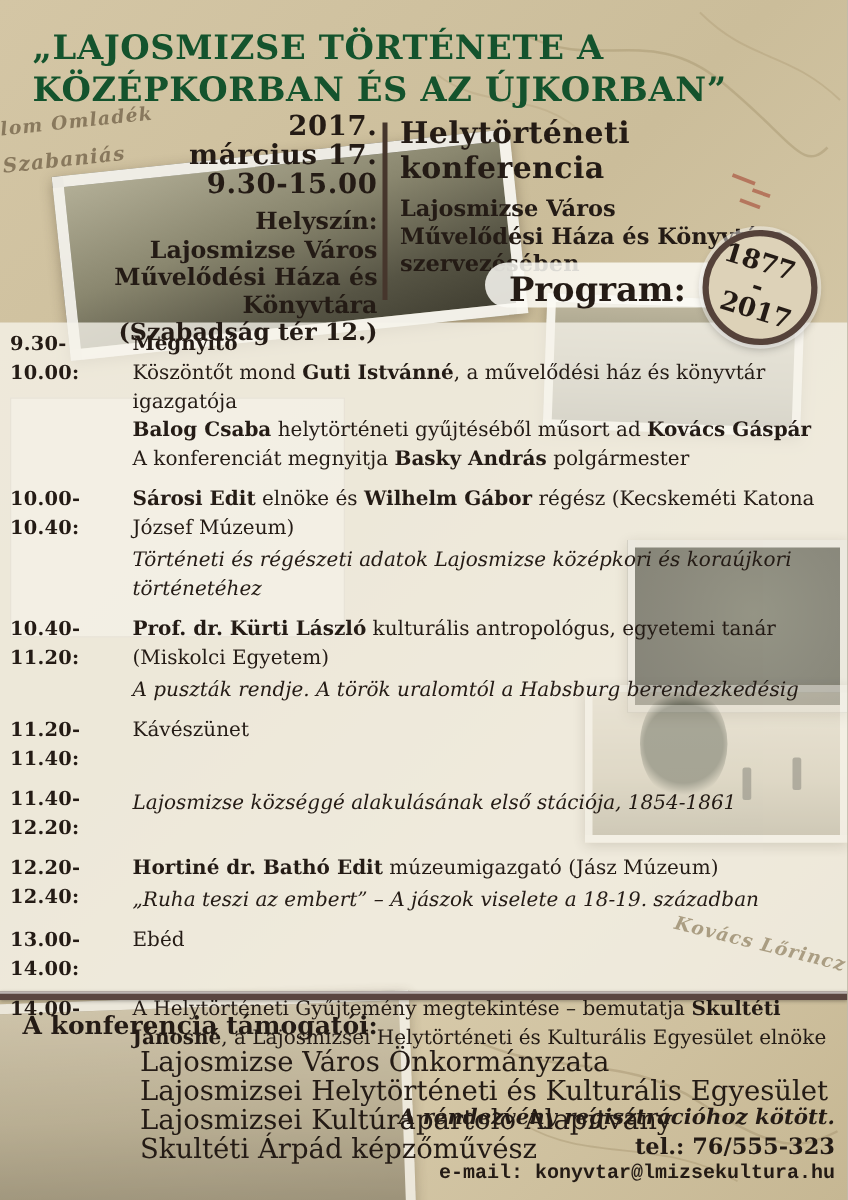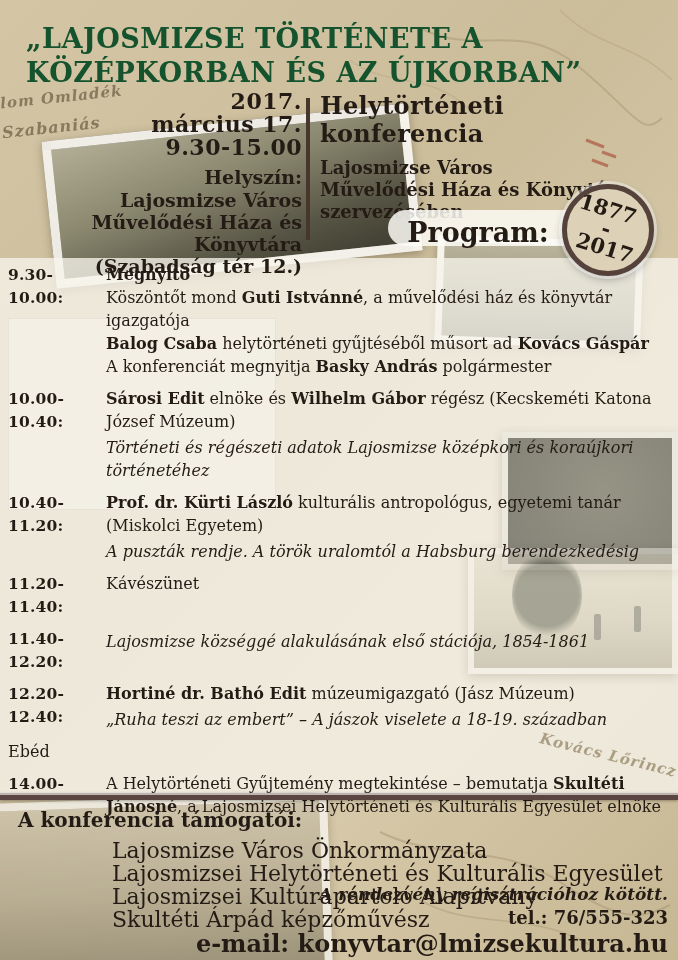--- a/index.html
+++ b/index.html
@@ -74,21 +74,21 @@
   .row-last .closing-line { margin-top:5px; }
   
   .footer-bar { position:absolute; left:0; top:793px; width:678px; height:7px;
     background:#5a4540; border-top:2px solid rgba(255,255,255,0.6);
     box-shadow:0 1px 3px rgba(0,0,0,0.3); }
   .supporters-heading { position:absolute; left:18px; top:808px; font-size:20px; font-weight:bold; }
   .supporters-list { position:absolute; left:112px; top:839px; font-size:22px; line-height:23px; }
   .reg-note { position:absolute; right:10px; top:884px; font-size:17px; font-weight:bold;
     font-style:italic; }
   .phone { position:absolute; right:10px; top:907px; font-size:18px; font-weight:bold; }
-  .email { position:absolute; right:10px; top:929px; font-size:24px; font-weight:bold; }
+  .email { position:absolute; right:10px; top:929px; font-size:16px; font-weight:bold;font-family:Liberation Mono, monospace; }
 </style>
 </head>
 <body>
 
 <div class="poster">
 
   <div class="bg-base"></div>
   <svg class="map-svg" width="678" height="960" viewBox="0 0 678 960">
     <path d="M420 28 C 478 58, 520 18, 578 66 S 642 138, 662 118" fill="none" stroke="#ab9a74" stroke-width="2" opacity="0.55"></path>
     <path d="M560 10 C 600 50, 630 40, 672 80" fill="none" stroke="#b3a27c" stroke-width="1.5" opacity="0.5"></path>
@@ -199,20 +199,21 @@
     <div class="row">
       <div class="time">12.20-12.40:</div>
       <div class="content">
         <div class="line"><span class="seg-bold">Hortiné dr. Bathó Edit</span><span> múzeumigazgató (Jász Múzeum)</span></div>
 
         <div class="line sub">„Ruha teszi az embert” – A jászok viselete a 18-19. században</div>
       </div>
     </div>
 
     <div class="row">
+      <div class="time">13.00-14.00:</div>
       <div class="content">
         <div class="line"><span>Ebéd</span></div>
 
       </div>
     </div>
 
     <div class="row row-last">
       <div class="time">14.00-</div>
       <div class="content">
         <div class="line"><span>A Helytörténeti Gyűjtemény megtekintése – bemutatja </span><span class="seg-bold">Skultéti Jánosné</span><span>, a Lajosmizsei Helytörténeti és Kulturális Egyesület elnöke</span></div>

